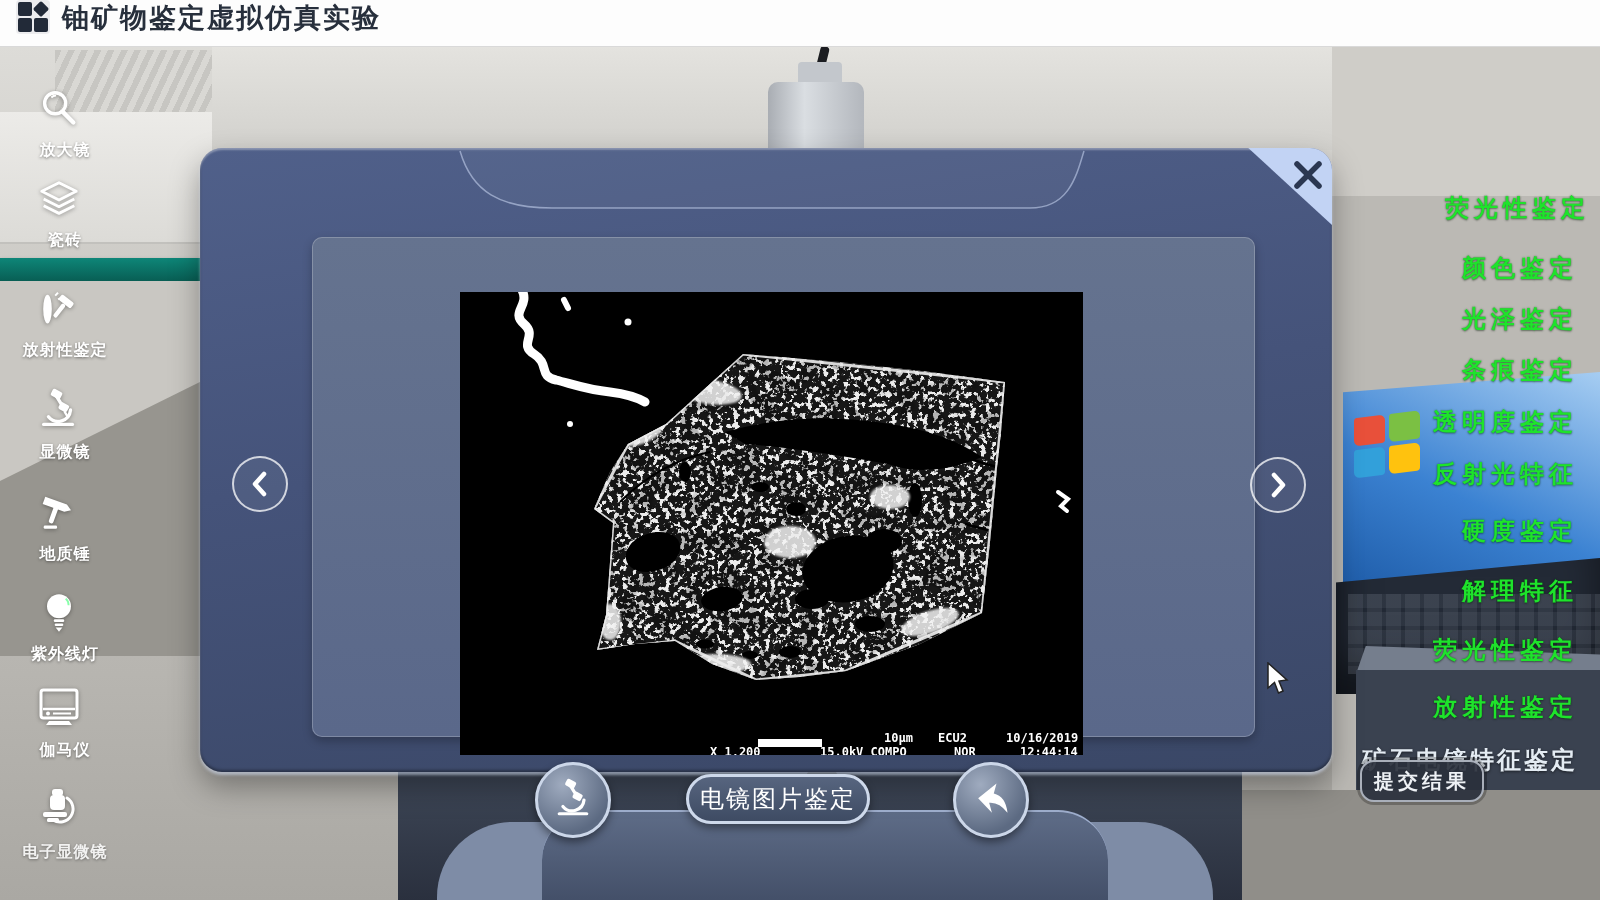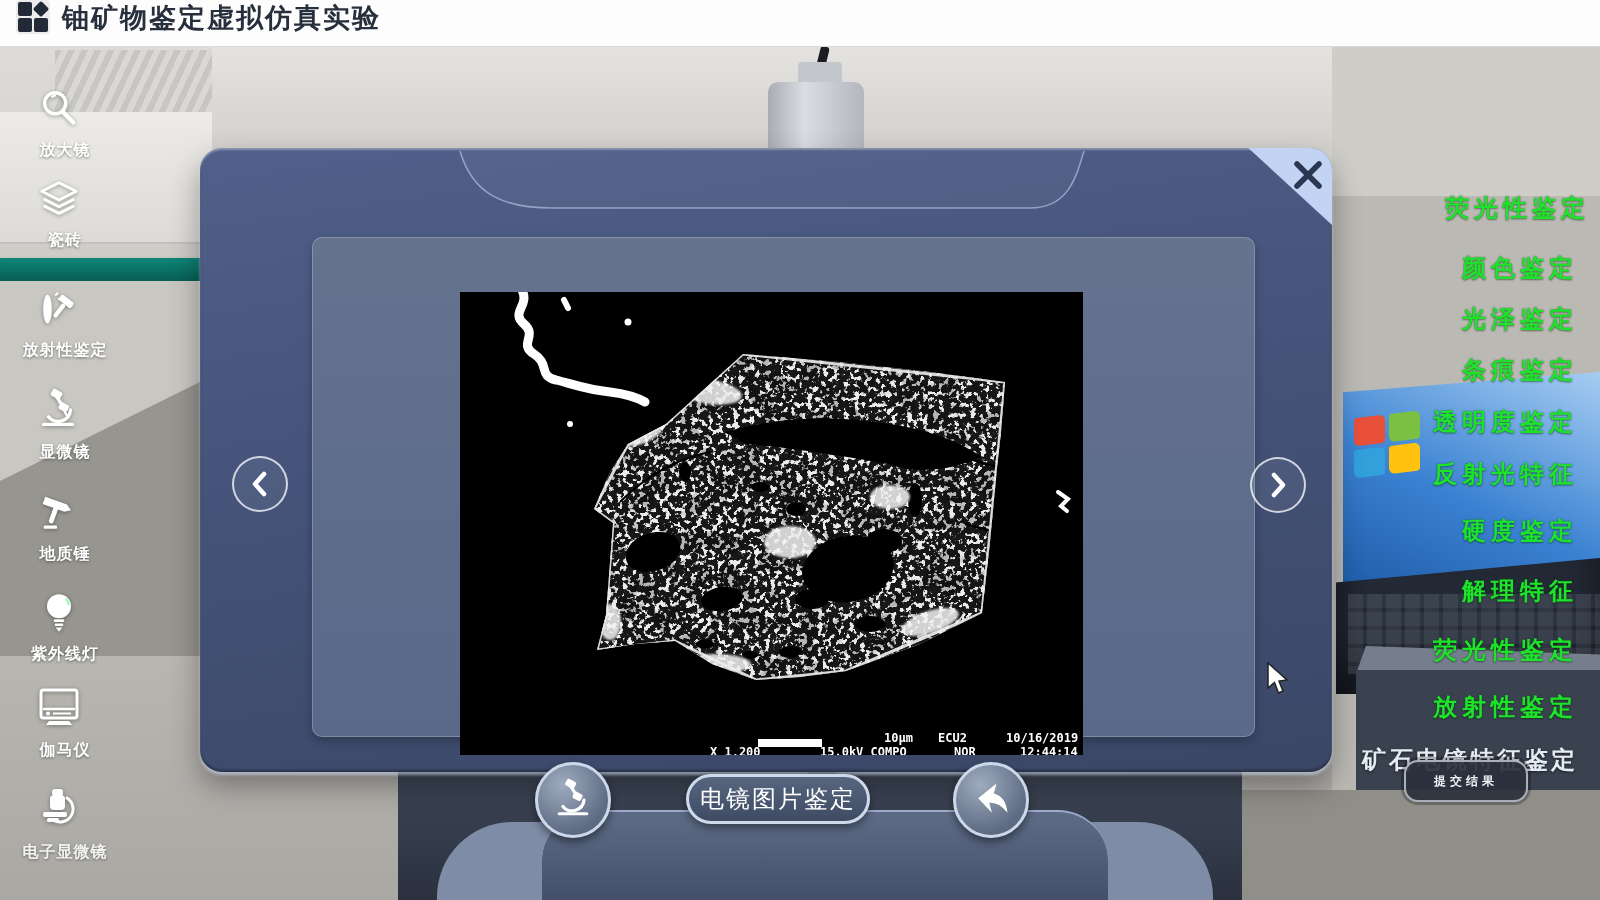--- a/index.html
+++ b/index.html
@@ -101,23 +101,23 @@
   .round-btn{position:absolute;width:76px;height:76px;border-radius:50%;cursor:pointer;z-index:12;
              background:radial-gradient(circle at 35% 28%,#9fabbf,#5c6a82 72%);
              border:3px solid #ccd7e9;box-shadow:0 4px 8px rgba(0,0,0,.45);
              display:flex;align-items:center;justify-content:center;padding:0;}
   .mic-btn{left:535px;top:762px;}
   .back-btn{left:953px;top:762px;}
   .pill{position:absolute;left:686px;top:774px;width:184px;height:50px;border-radius:27px;z-index:12;
         background:linear-gradient(#57657f,#3e4b63);border:3px solid #ced9eb;cursor:pointer;
         color:#fff;font-size:24px;font-weight:normal;letter-spacing:2px;
         box-shadow:0 4px 8px rgba(0,0,0,.4);font-family:inherit;}
-  .submit{position:absolute;left:1404px;top:760px;width:124px;height:42px;border-radius:14px;z-index:12;
+  .submit{position:absolute;left:1360px;top:760px;width:124px;height:42px;border-radius:14px;z-index:12;
           background:rgba(42,48,60,.92);border:2px solid #a9afba;cursor:pointer;color:#eef1f5;
-          font-size:12px;font-weight:bold;letter-spacing:4px;box-shadow:0 0 0 3px rgba(0,0,0,.25);
+          font-size:20px;font-weight:bold;letter-spacing:4px;box-shadow:0 0 0 3px rgba(0,0,0,.25);
           font-family:inherit;}
   .cursor{position:absolute;left:1266px;top:662px;z-index:50;pointer-events:none;}
 </style>
 </head>
 <body>
 
 <div class="stage">
 
   <div class="scene">
     <div class="s hatch"></div>

